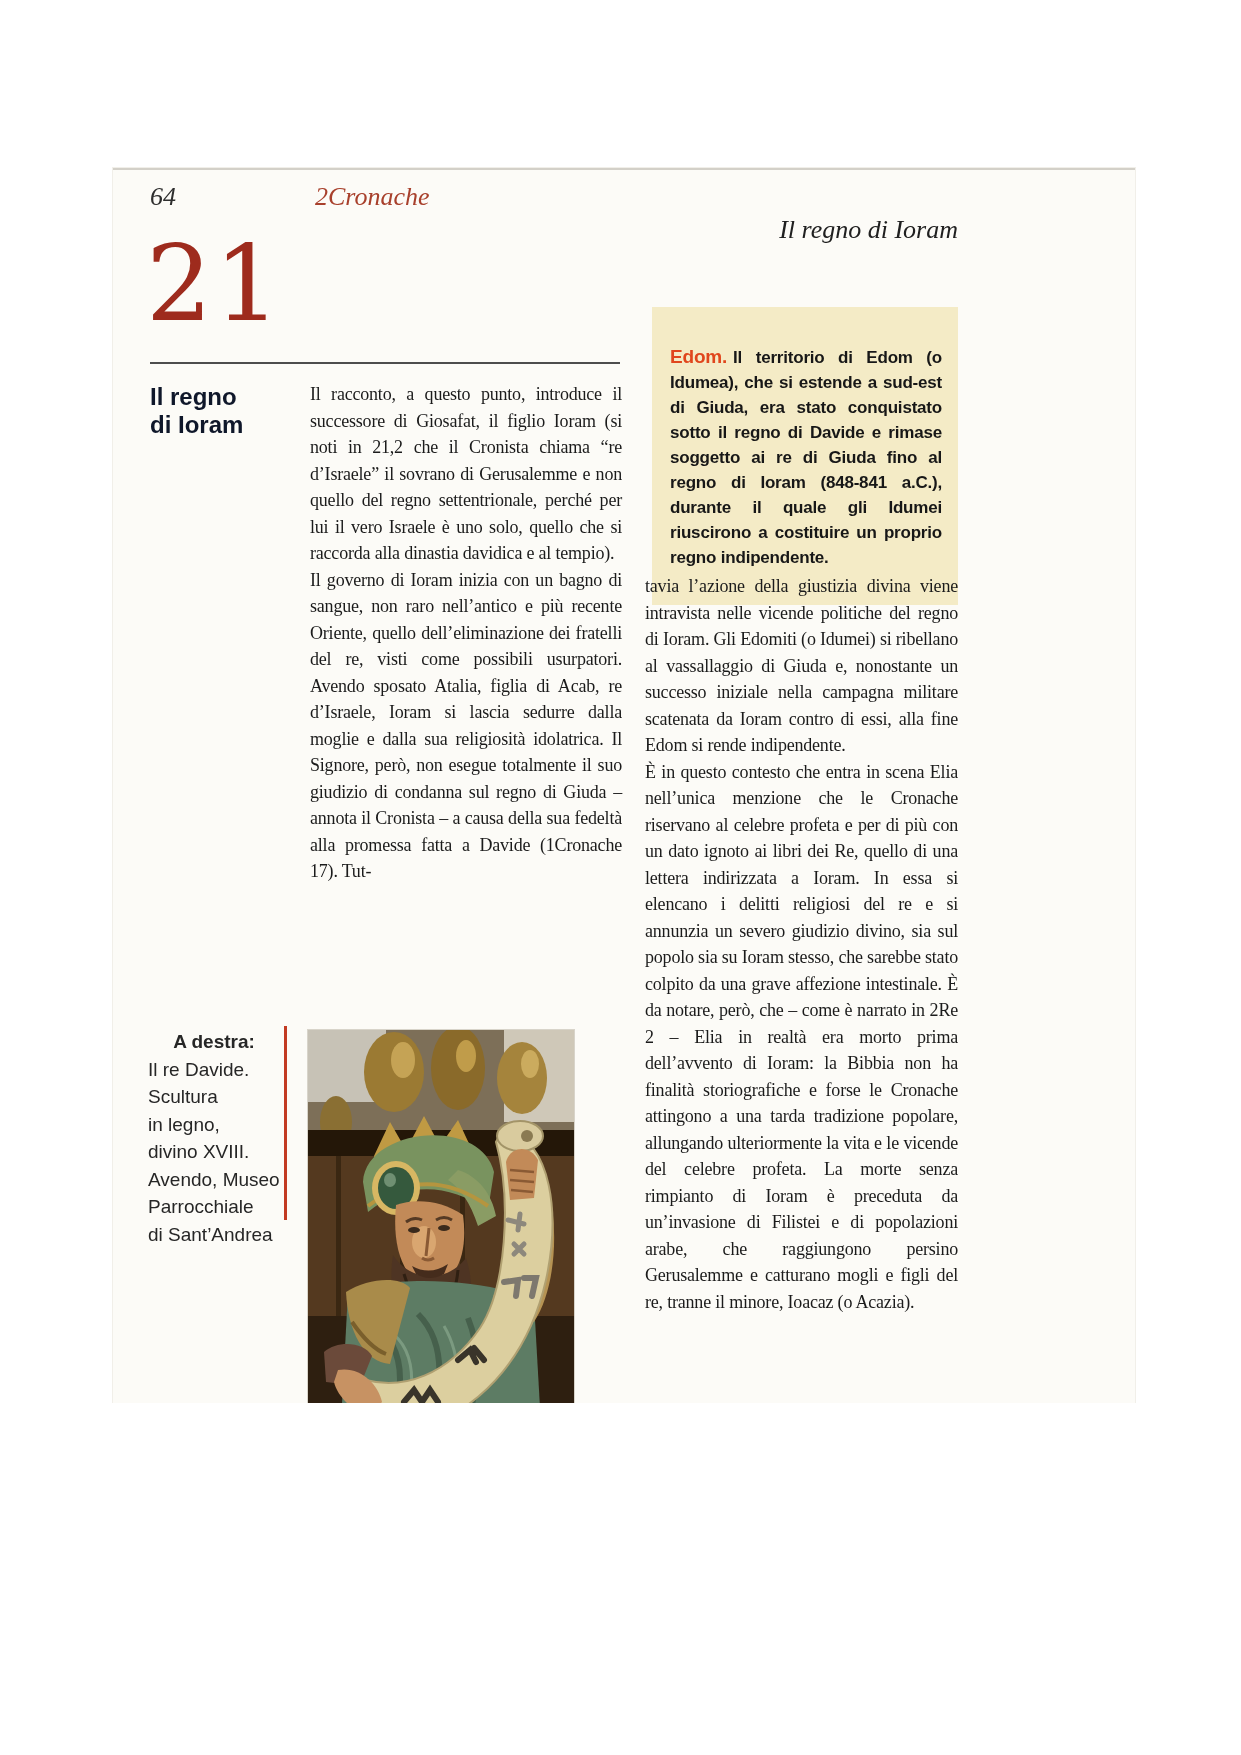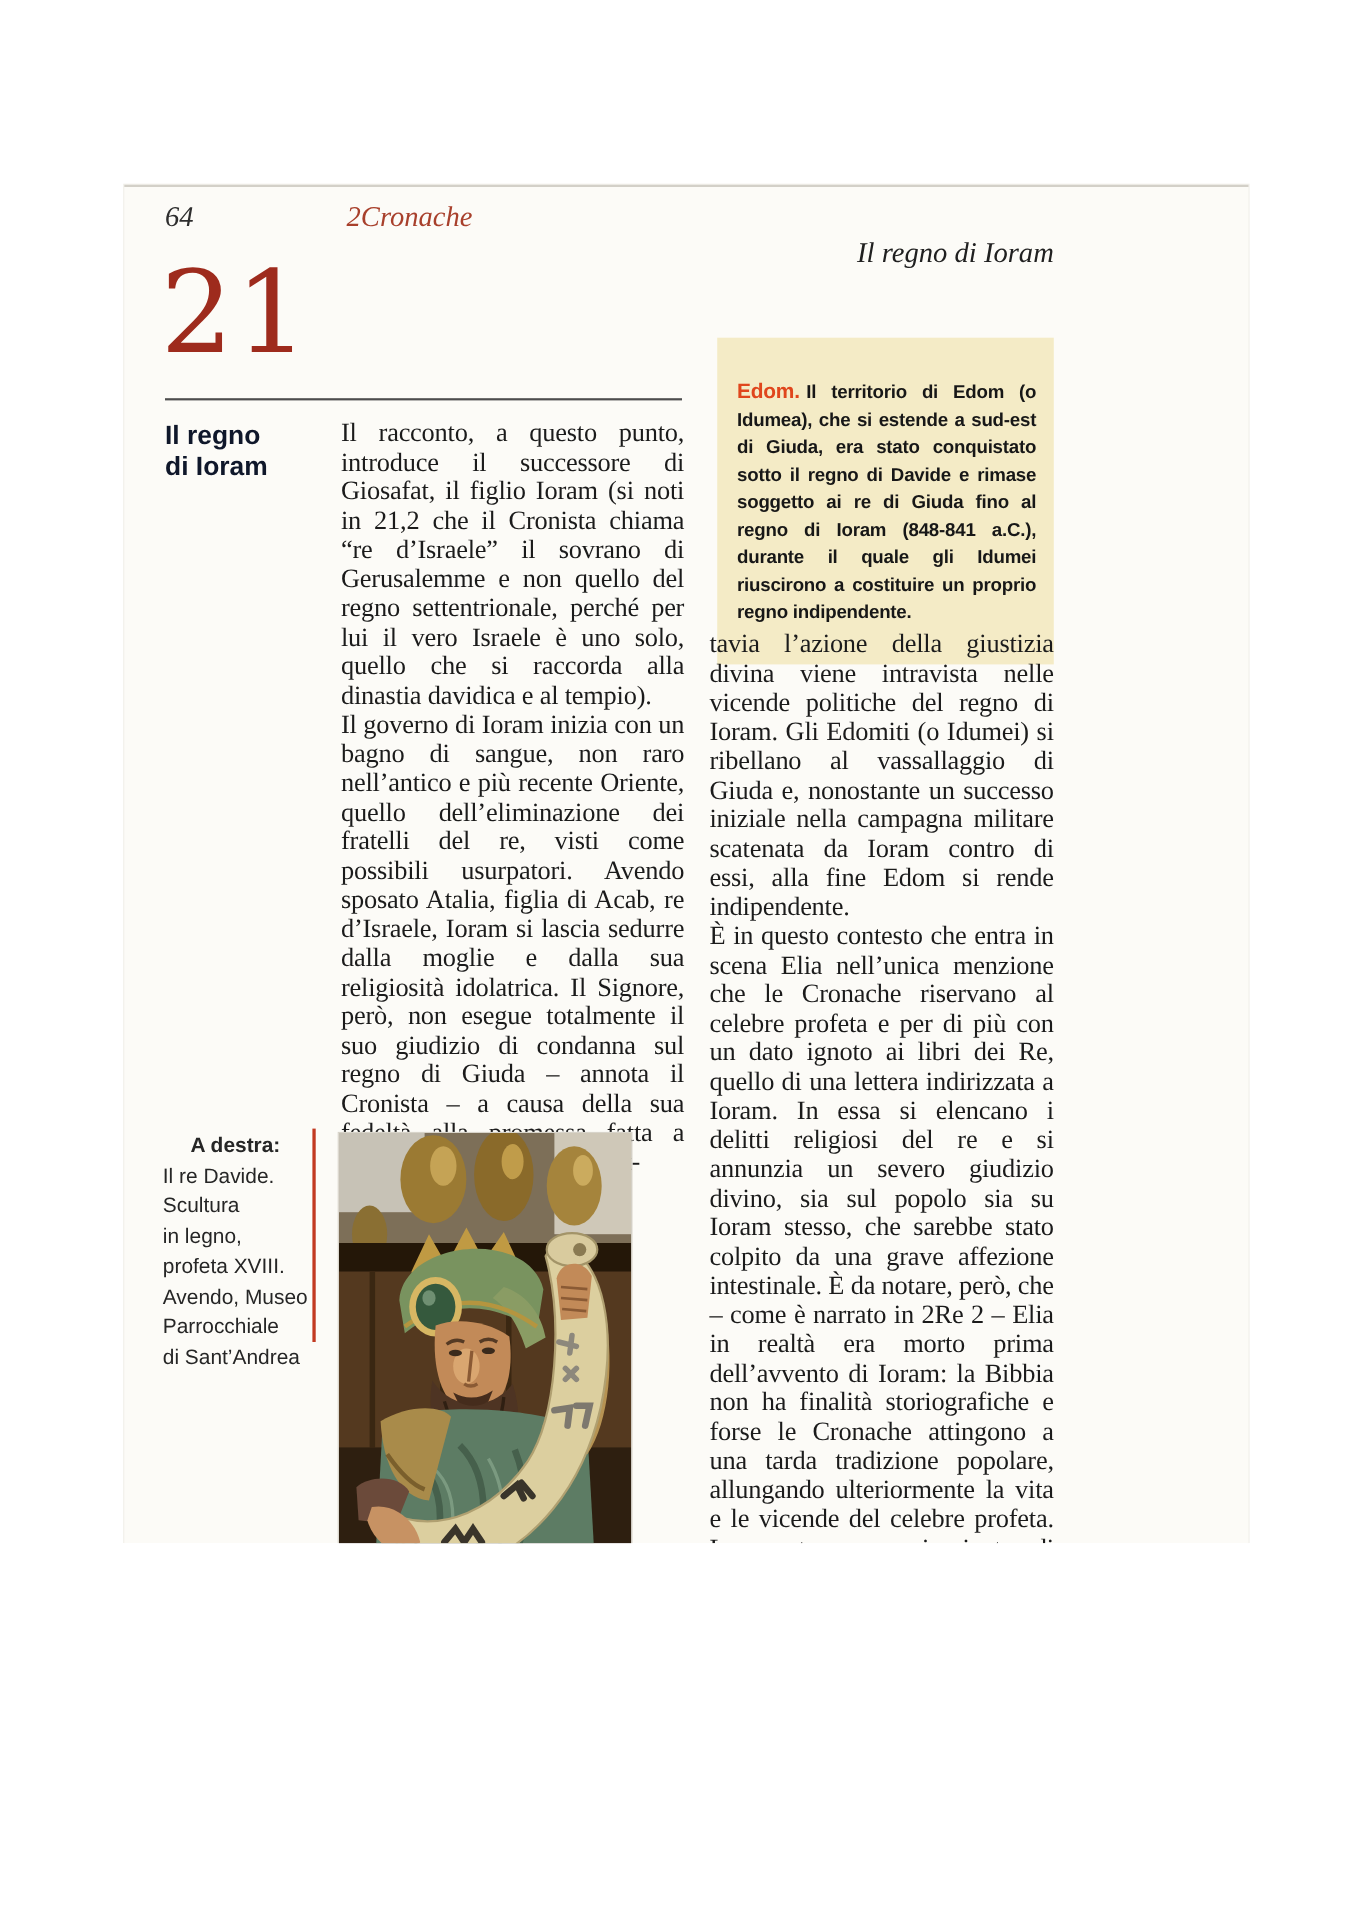--- a/index.html
+++ b/index.html
@@ -18,21 +18,21 @@
        font-family:"Liberation Serif",serif;font-style:italic;font-size:26px;color:#202020;margin-top:33px;}
 
   
   .chapnum{position:absolute;left:146px;top:232px;font-family:"DejaVu Serif",serif;
        font-size:104px;line-height:104px;color:#9e2b1d;letter-spacing:2px;}
   .chaprule{position:absolute;left:150px;top:362px;width:470px;height:2px;background:#4d4d4d;}
   .sectitle{position:absolute;left:150px;top:383px;font-family:"Liberation Sans",sans-serif;
        font-weight:700;font-size:24px;line-height:28px;color:#0f172a;}
 
   
-  .col{position:absolute;font-family:"Liberation Serif",serif;font-size:24px;
+  .col{position:absolute;font-family:"Liberation Serif",serif;font-size:18px;
        line-height:26.5px;letter-spacing:-0.2px;color:#1b1b1b;text-align:justify;
        hyphens:auto;-webkit-hyphens:auto;}
   .col p{margin:0;}
   .col-left{left:310px;top:381px;width:312px;}
   .col-right{left:645px;top:573px;width:313px;}
 
   
   .edombox{position:absolute;left:652px;top:307px;width:306px;box-sizing:border-box;
        background:#f4ebc6;padding:20px 16px 18px 18px;
        font-family:"Liberation Sans",sans-serif;font-weight:700;font-size:17px;
@@ -81,21 +81,21 @@
   <div class="col col-right" lang="it">
     <p>tavia l’azione della giustizia divina viene intravista nelle vicende politiche del regno di Ioram. Gli Edomiti (o Idumei) si ribellano al vassallaggio di Giuda e, nonostante un successo iniziale nella campagna militare scatenata da Ioram contro di essi, alla fine Edom si rende indipendente.</p>
     <p>È in questo contesto che entra in scena Elia nell’unica menzione che le Cronache riservano al celebre profeta e per di più con un dato ignoto ai libri dei Re, quello di una lettera indirizzata a Ioram. In essa si elencano i delitti religiosi del re e si annunzia un severo giudizio divino, sia sul popolo sia su Ioram stesso, che sarebbe stato colpito da una grave affezione intestinale. È da notare, però, che – come è narrato in 2Re 2 – Elia in realtà era morto prima dell’avvento di Ioram: la Bibbia non ha finalità storiografiche e forse le Cronache attingono a una tarda tradizione popolare, allungando ulteriormente la vita e le vicende del celebre profeta. La morte senza rimpianto di Ioram è preceduta da un’invasione di Filistei e di popolazioni arabe, che raggiungono persino Gerusalemme e catturano mogli e figli del re, tranne il minore, Ioacaz (o Acazia).</p>
   </div>
 
   <div class="caption">
     <div class="capline lead">A destra:</div>
     <div class="capline">Il re Davide.</div>
     <div class="capline">Scultura</div>
     <div class="capline">in legno,</div>
-    <div class="capline">profeta XVIII.</div>
+    <div class="capline">divino XVIII.</div>
     <div class="capline">Avendo, Museo</div>
     <div class="capline">Parrocchiale</div>
     <div class="capline">di Sant’Andrea</div>
   </div>
   <div class="caprule" style="background: rgb(194, 58, 34);"></div>
 
   <div class="photo">
     <svg viewBox="0 0 266 448" xmlns="http://www.w3.org/2000/svg">
 
       <rect x="0" y="0" width="266" height="448" fill="#3a2a1a"></rect>

